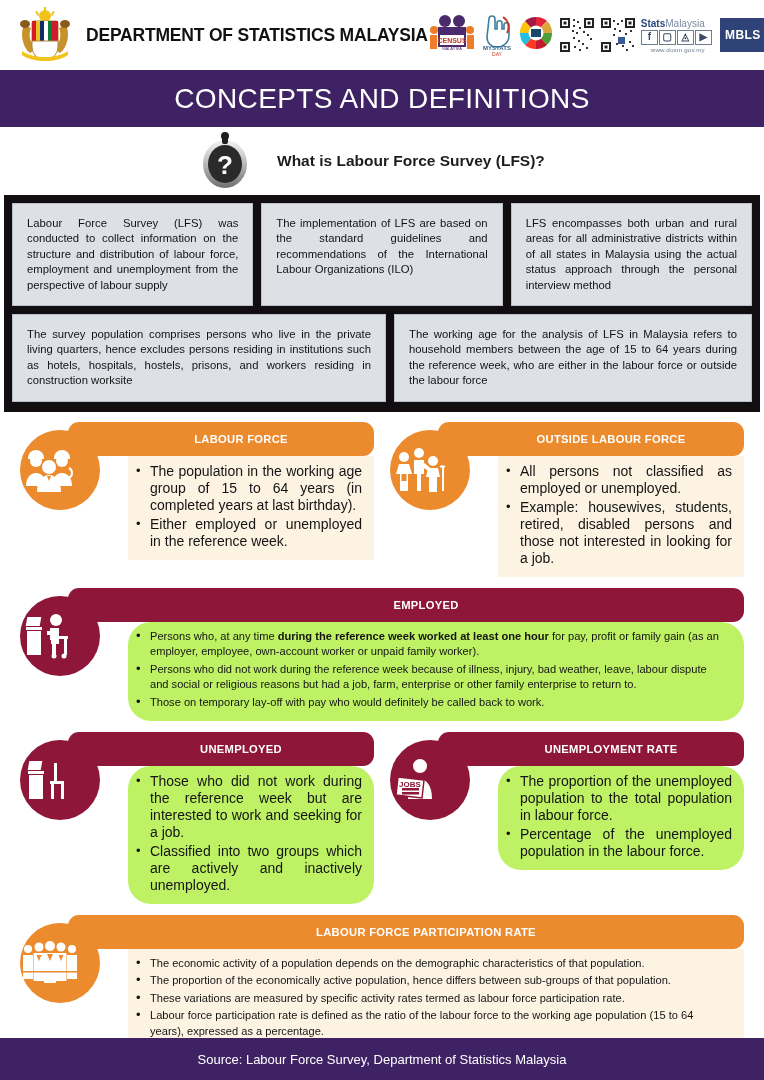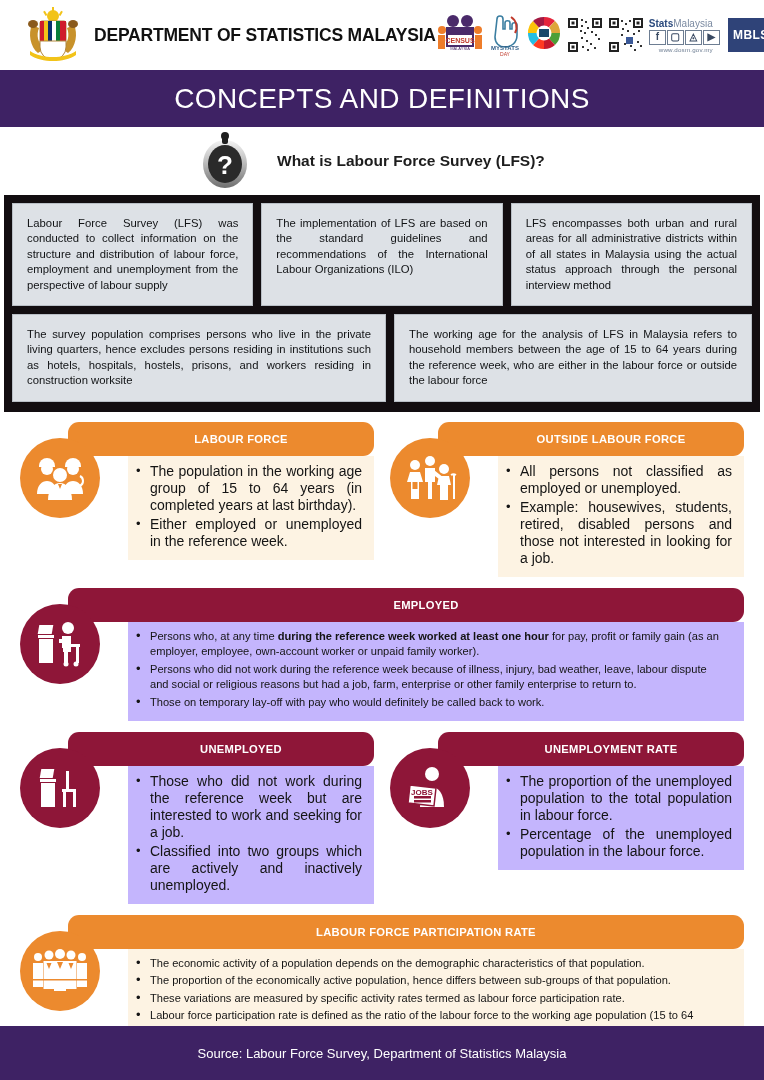--- a/index.html
+++ b/index.html
@@ -12,21 +12,20 @@
   }
   .page { position: relative; width: 764px; height: 1080px; background: #ffffff; }
 
   
   .header {
     height: 70px;
     display: flex;
     align-items: center;
     padding: 0 8px 0 14px;
     background: #ffffff;
-    margin-left: 8px;
   }
   .crest { width: 62px; height: 56px; flex: 0 0 auto; }
   .dept-title {
     font-size: 17.5px;
     font-weight: bold;
     letter-spacing: -0.2px;
     color: #111111;
     margin-left: 10px;
     white-space: nowrap;
     font-family: "Liberation Sans", sans-serif;
@@ -162,45 +161,45 @@
     position: absolute;
     left: 2px;
     top: -1px;
     font-size: 13px;
     color: #141414;
   }
   .card-body li b { font-weight: bold; }
 
   .card-icon {
     position: absolute;
-    left: 0; top: 16px;
+    left: 0; top: 8px;
     width: 80px; height: 80px;
     border-radius: 50%;
-    display: flex; align-items: center; justify-content: center;
+    display: flex; align-items: center; 
     z-index: 3;
   }
 
   
   .t-orange .card-head { background: #ec8a2e; }
   .t-orange .card-body { background: #fdf3e3; }
   .t-orange .card-icon { background: #ec8a2e; }
   
   .t-maroon .card-head { background: #8e1638; }
-  .t-maroon .card-body { background: #c4b5fd; }
+  .t-maroon .card-body { background: #bef264; border-radius: 23px; }
   .t-maroon .card-icon { background: #8e1638; }
 
   
   .card.full .card-body li { font-size: 11.1px; line-height: 15.6px; text-align: left; }
   .card.full .card-body { padding-right: 22px; }
 
   
   .footer {
     position: absolute;
     left: 0; bottom: 0;
-    width: 764px; height: 54px;
+    width: 764px; height: 42px;
     background: #3e2264;
     display: flex; align-items: center; justify-content: center;
   }
   .footer span { color: #ffffff; font-size: 13px; }
 </style>
 </head>
 <body>
 
 <div class="page">
 

